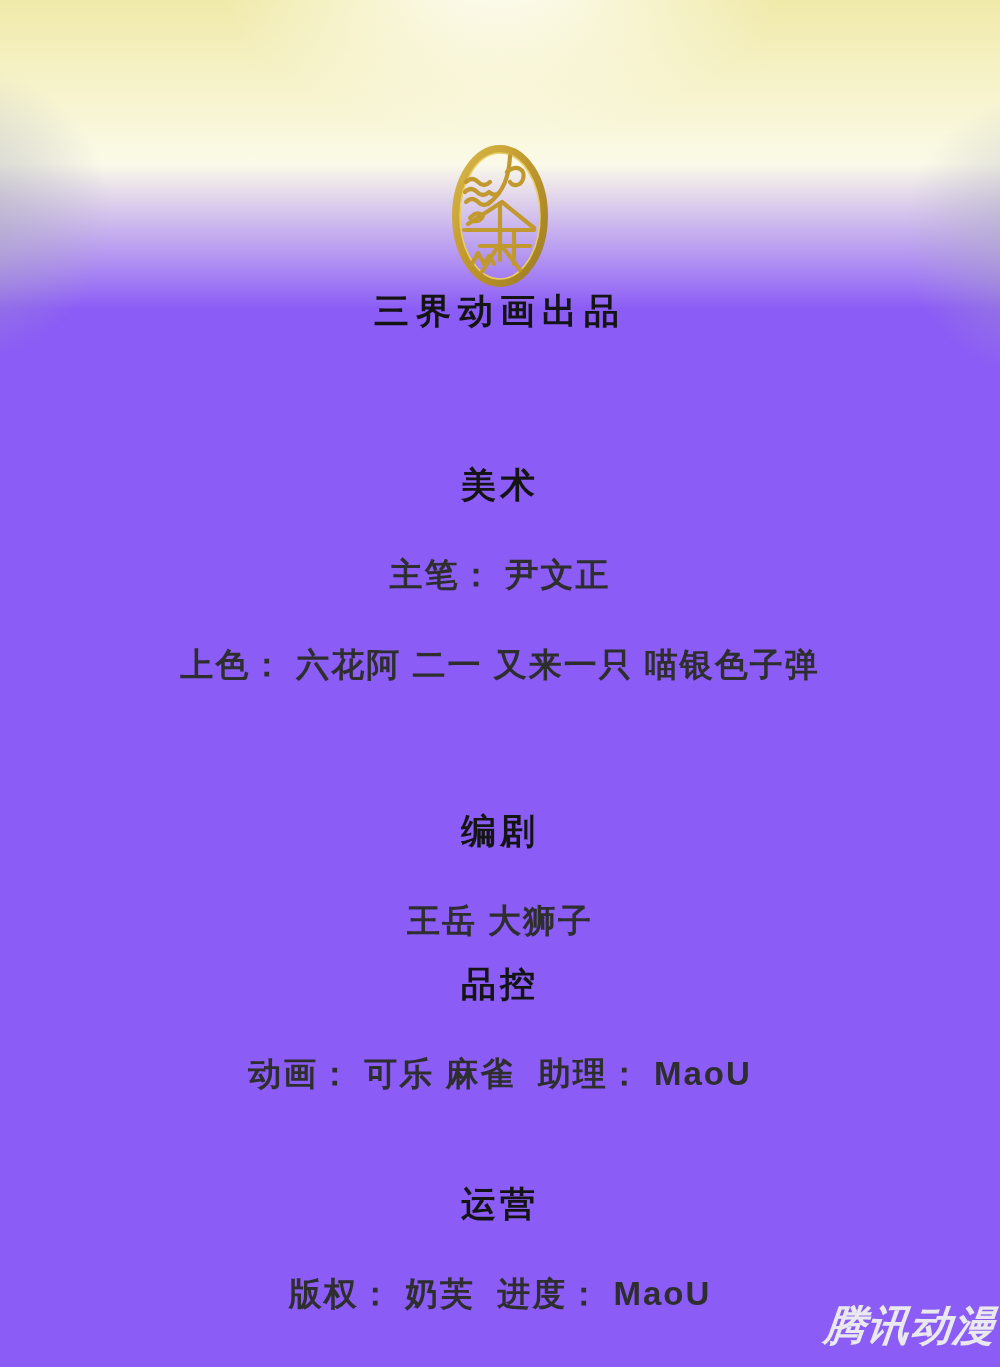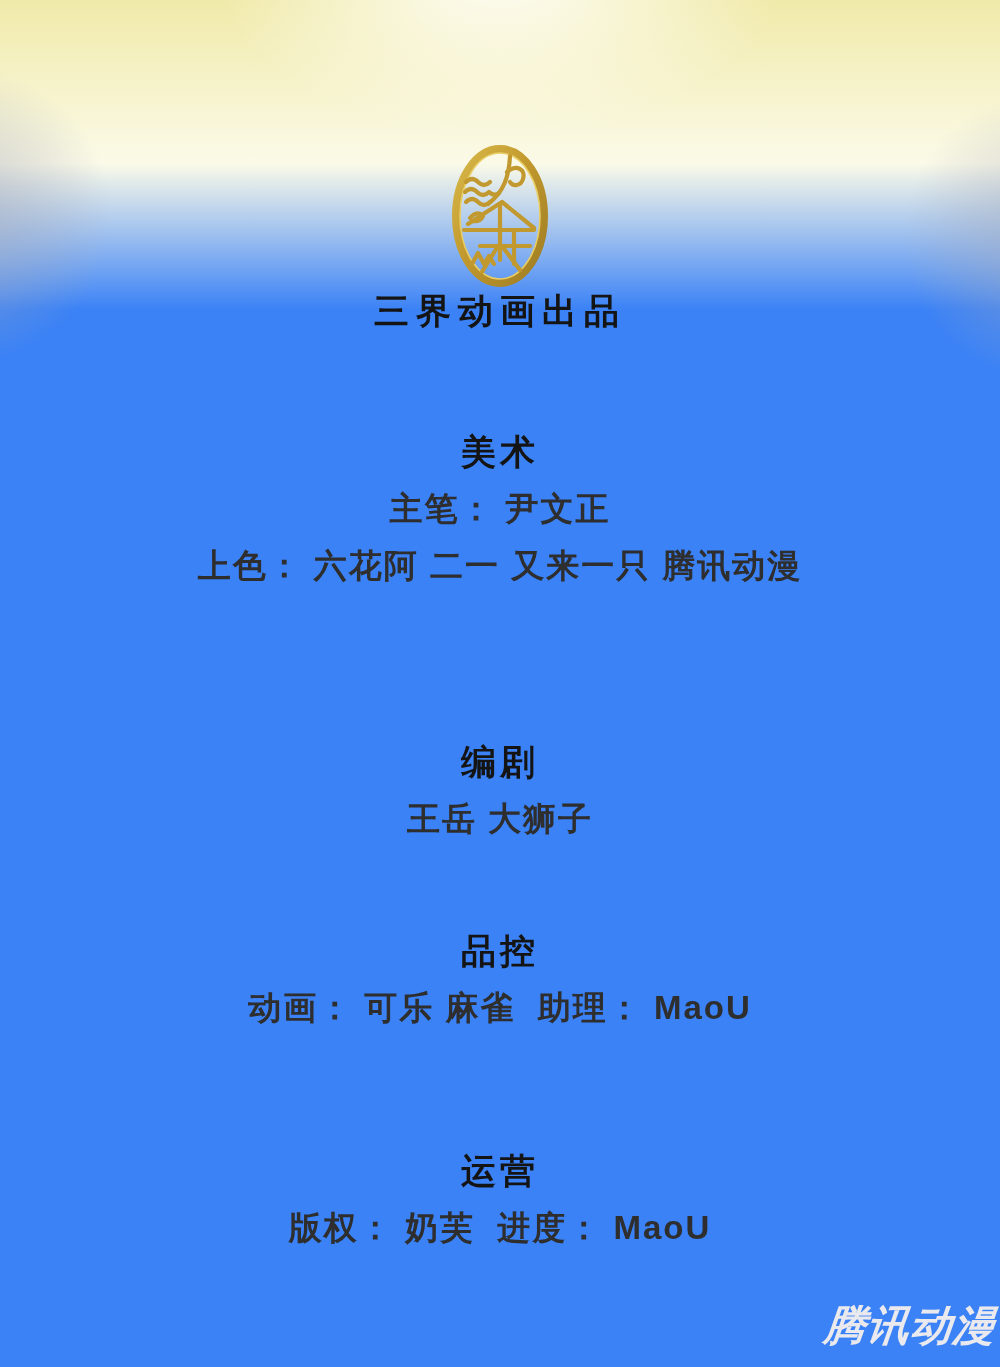--- a/index.html
+++ b/index.html
@@ -5,21 +5,21 @@
   html, body {
     margin: 0;
     padding: 0;
     background: #ffffff;
   }
   .page {
     position: relative;
     width: 1000px;
     height: 1367px;
     overflow: hidden;
-    background: #3b82f6;
+    background: #8b5cf6;
     font-family: "Liberation Sans", "DejaVu Sans", sans-serif;
     color: #222;
   }
   
   .bg-glow {
     position: absolute;
     top: 0; left: 0; right: 0;
     height: 430px;
     pointer-events: none;
     background:
@@ -67,35 +67,36 @@
     position: absolute;
     left: 0;
     width: 100%;
   }
   .sec-title, .credit-line {
     height: 57px;
     display: flex;
     align-items: center;
     justify-content: center;
     white-space: pre;
+    margin-top: 33px;
   }
   .sec-title {
     font-size: 35px;
     font-weight: 800;
     letter-spacing: 4px;
     color: #141414;
   }
   .credit-line {
     font-size: 33px;
     font-weight: 700;
     letter-spacing: 2px;
     color: #2e2e2e;
   }
   .sec-art     { top: 424px; }
-  .sec-writer  { top: 734px; }
+  .sec-writer  { top: 770px; }
   .sec-qc      { top: 923px; }
   .sec-ops     { top: 1143px; }
   
   .watermark {
     position: absolute;
     left: 824px;
     top: 1298px;
     font-size: 42px;
     font-weight: 800;
     font-style: italic;
@@ -148,21 +149,21 @@
 
       <path d="M22,122 l6,-11 l6,11 l5,-8 l5,8"></path>
     </g>
   </svg>
 
   <div class="caption">三界动画出品</div>
 
   <div class="section sec-art">
     <div class="sec-title">美术</div>
     <div class="credit-line">主笔： 尹文正</div>
-    <div class="credit-line">上色： 六花阿 二一 又来一只 腾讯动漫</div>
+    <div class="credit-line">上色： 六花阿 二一 又来一只 喵银色子弹</div>
   </div>
 
   <div class="section sec-writer">
     <div class="sec-title">编剧</div>
     <div class="credit-line">王岳 大狮子</div>
   </div>
 
   <div class="section sec-qc">
     <div class="sec-title">品控</div>
     <div class="credit-line">动画： 可乐 麻雀  助理： MaoU</div>

